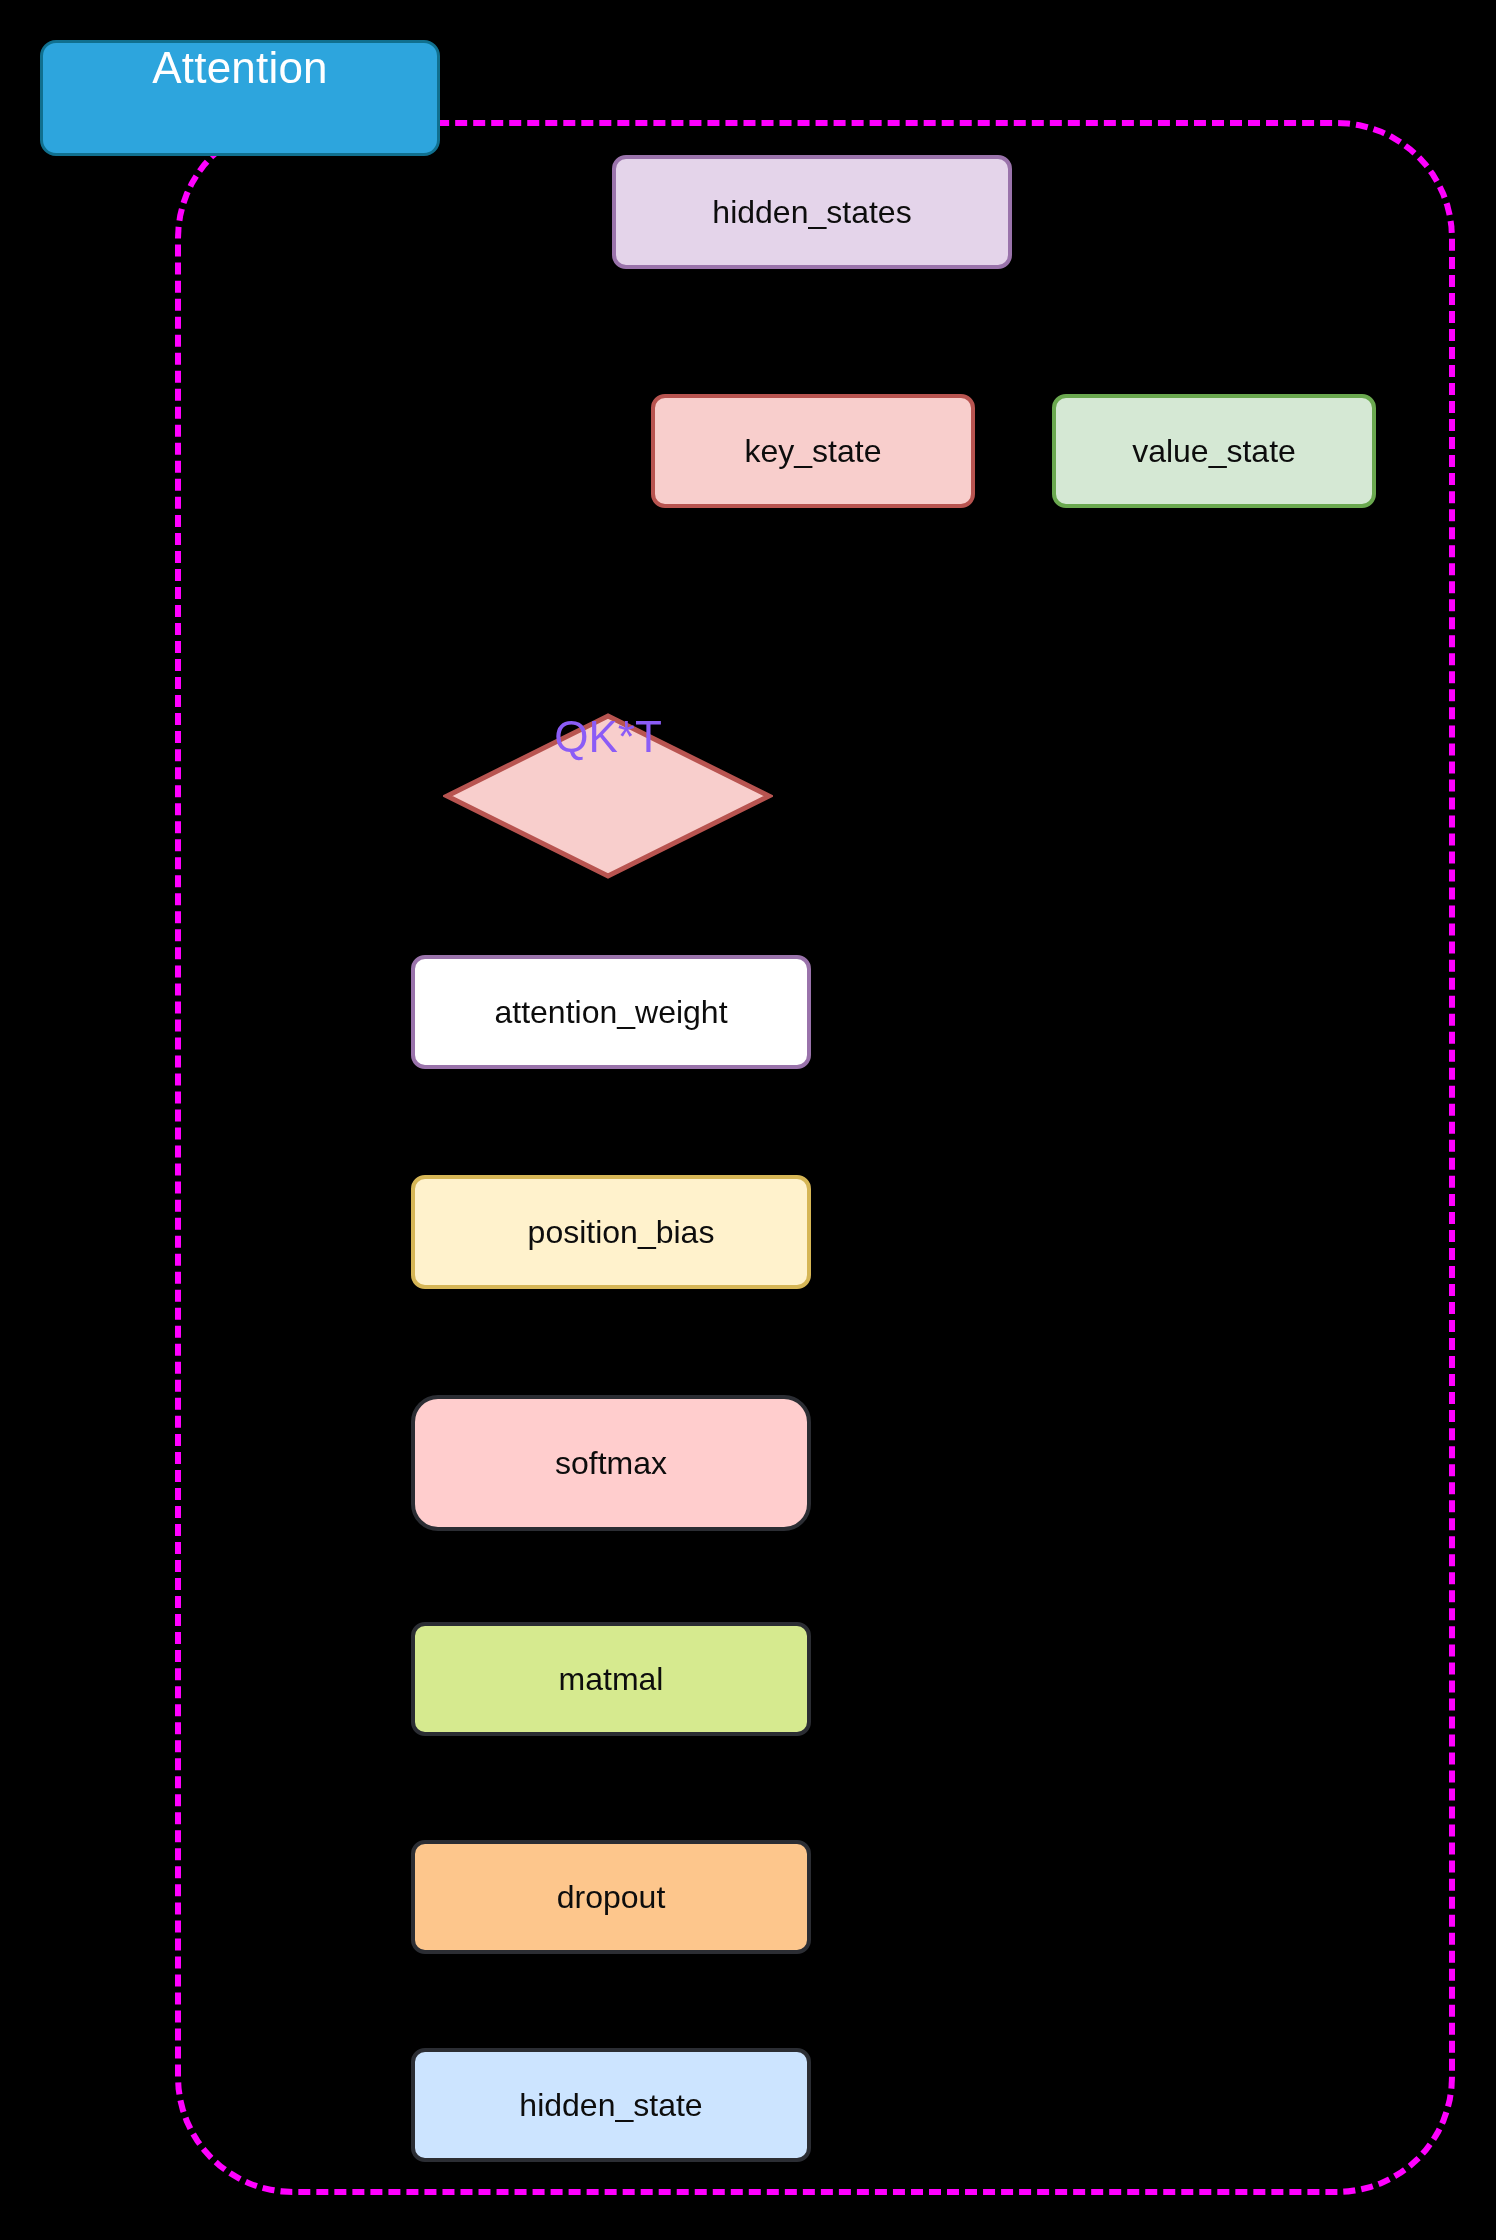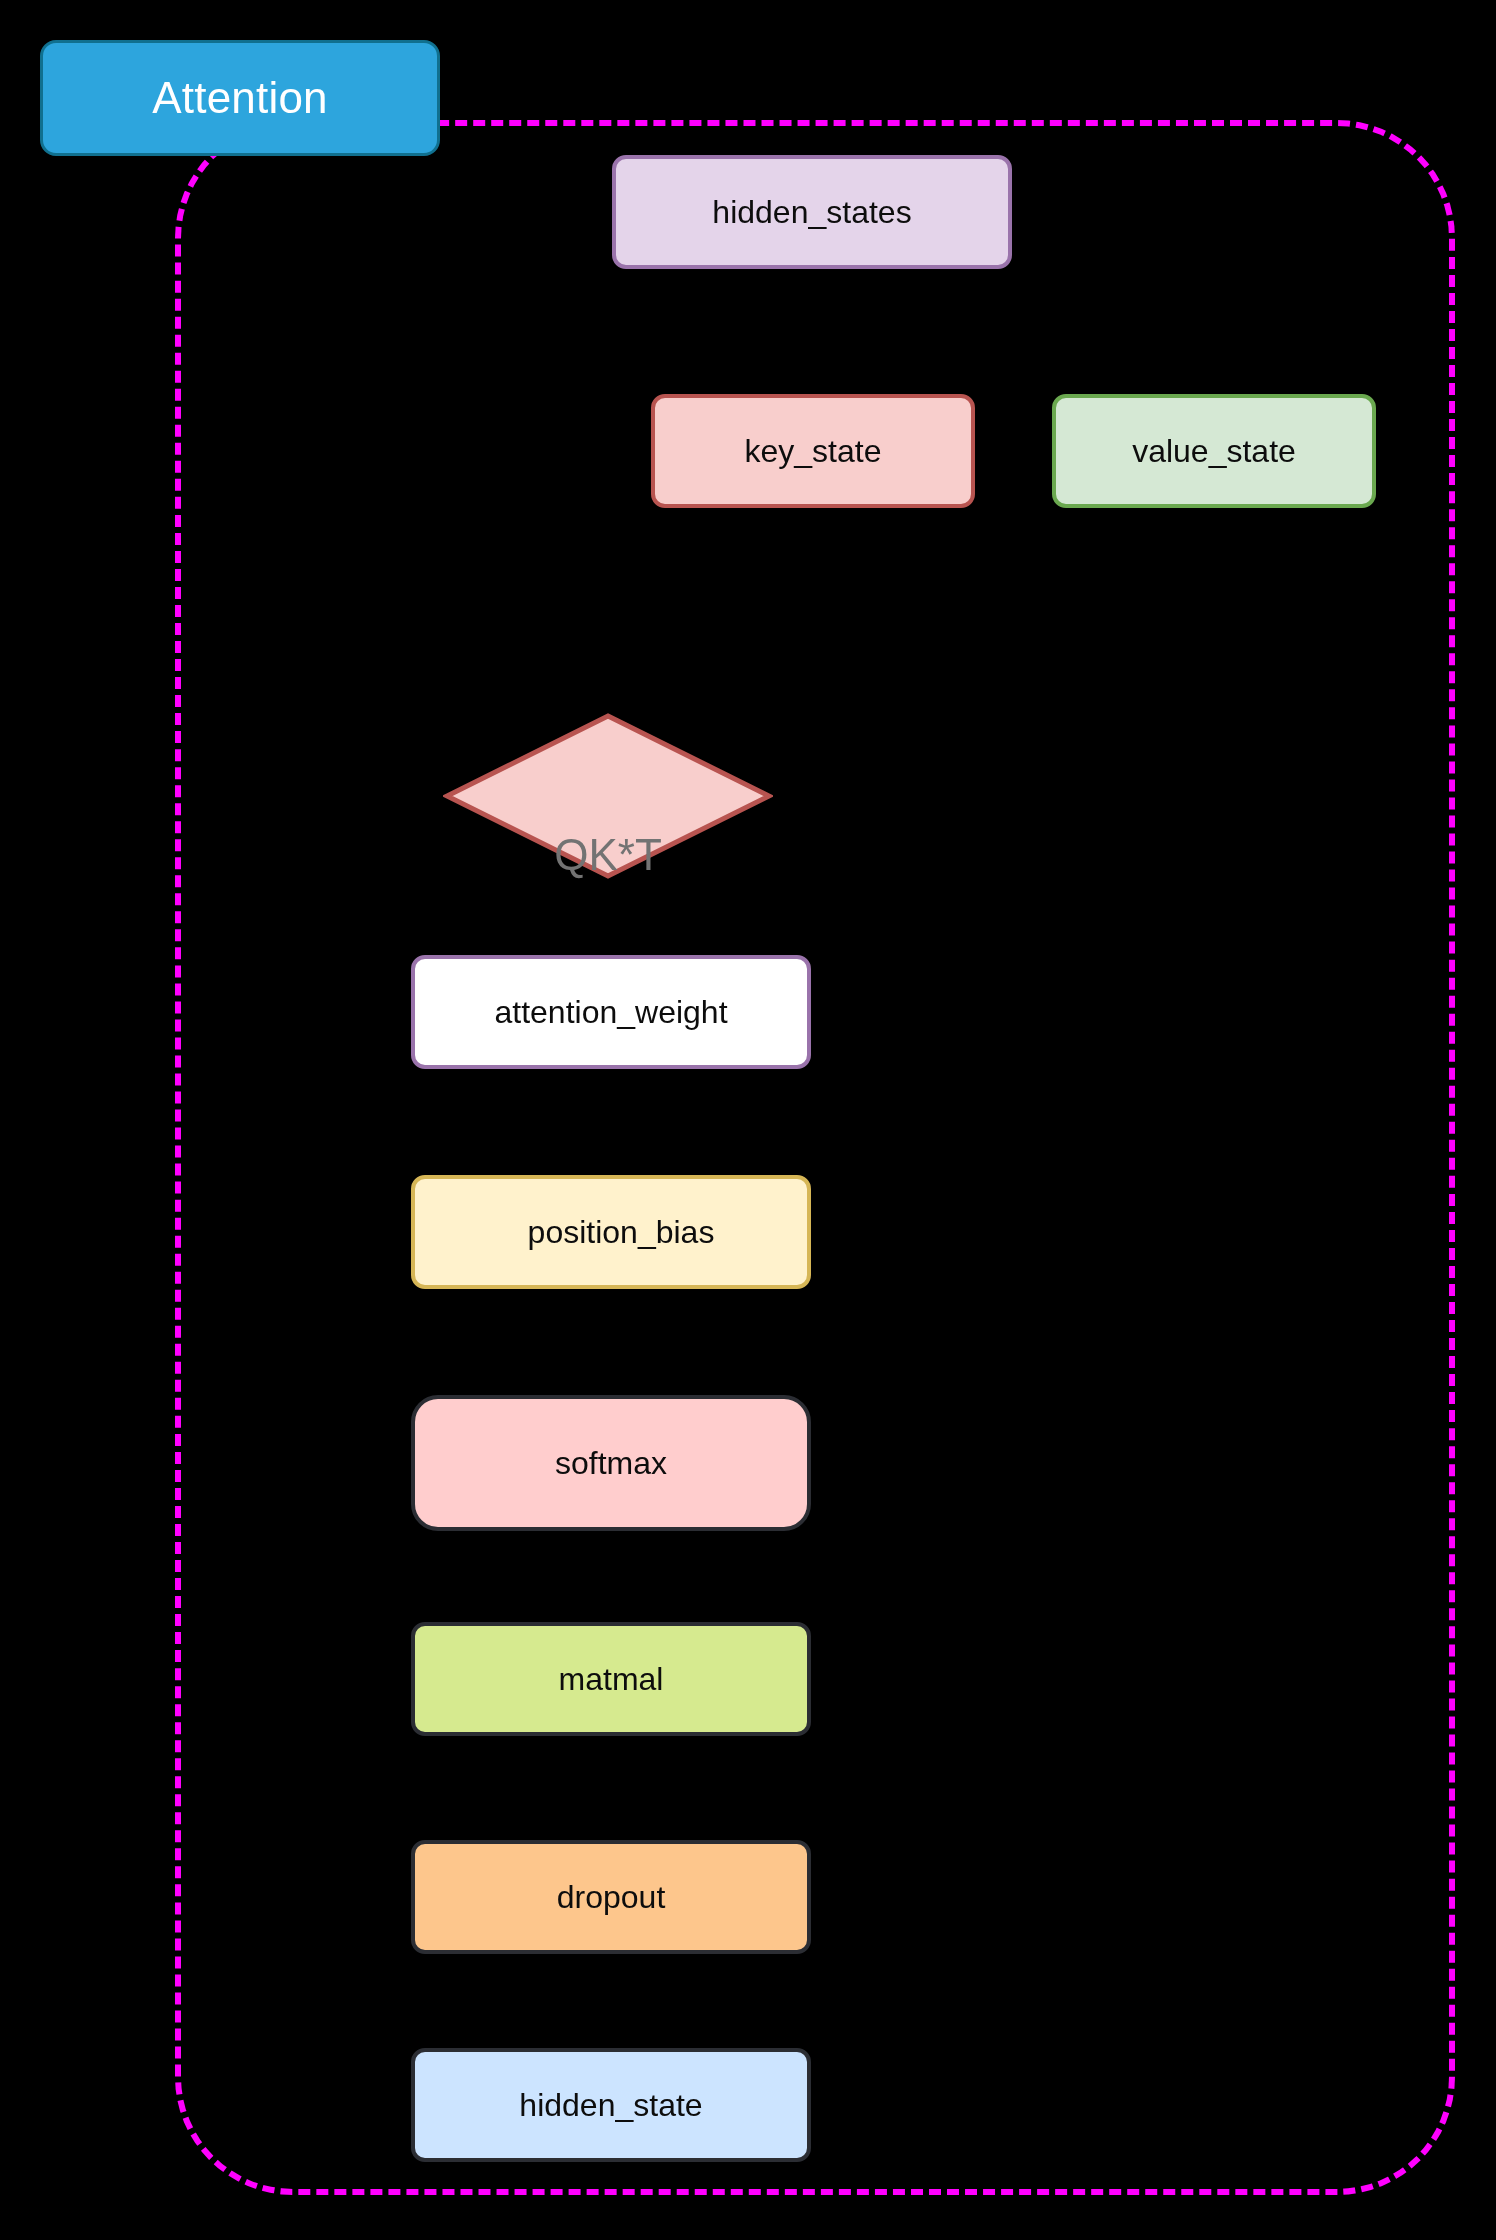--- a/index.html
+++ b/index.html
@@ -43,21 +43,20 @@
     position: absolute;
     left: 40px;
     top: 40px;
     width: 400px;
     height: 116px;
     background: #2da5dd;
     border: 3px solid #10708f;
     border-radius: 16px;
     box-sizing: border-box;
     display: flex;
-    align-items: center;
     justify-content: center;
     color: #ffffff;
     font-size: 44px;
     letter-spacing: 0.2px;
   }
 
   
   .node {
     position: absolute;
     box-sizing: border-box;
@@ -85,23 +84,23 @@
     width: 100%;
     height: 100%;
   }
   .diamond-label {
     position: absolute;
     left: 0;
     top: 0;
     width: 100%;
     height: 100%;
     display: flex;
-    align-items: flex-end;
+    align-items: flex-start;
     justify-content: center;
-    color: #737373;
+    color: #8b5cf6;
     font-size: 44px;
     white-space: nowrap;
   }
 </style>
 </head>
 <body style="background: rgb(0, 0, 0);">
 
 <div id="canvas">
 
   <div class="subgraph-frame" style="border-color: rgb(255, 0, 255); border-style: dashed;"></div>

